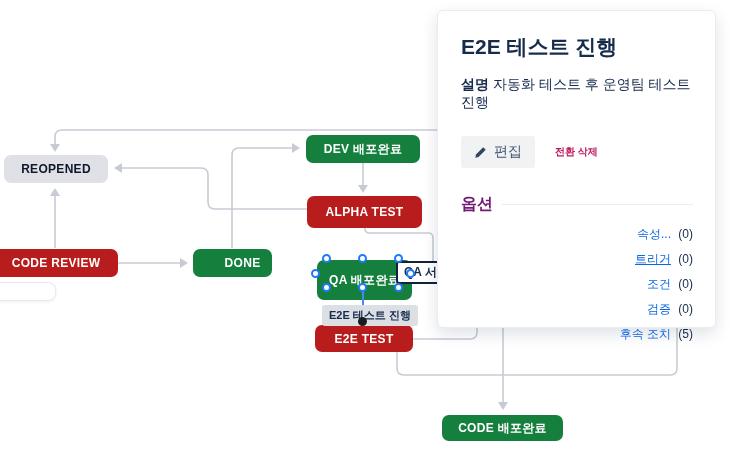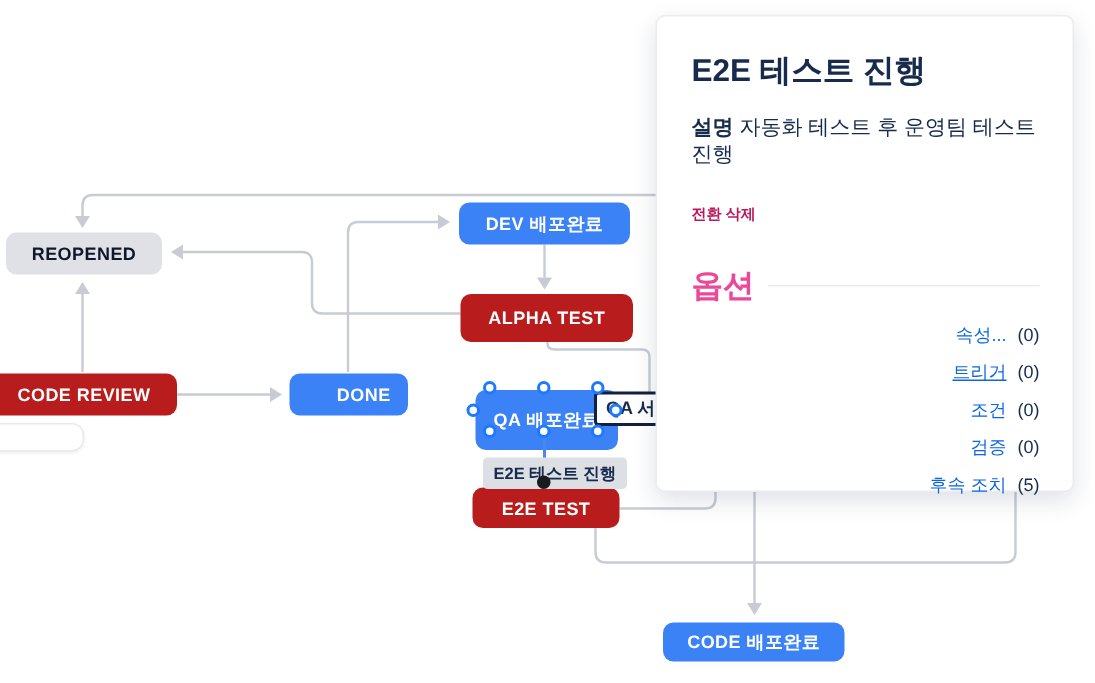--- a/index.html
+++ b/index.html
@@ -7,21 +7,21 @@
   body { font-family:"Liberation Sans","DejaVu Sans",sans-serif; }
   .stage { position:relative; width:730px; height:455px; background:#ffffff; overflow:hidden; }
 
   
   .connectors { position:absolute; left:0; top:0; z-index:1; }
 
   
   .node { position:absolute; z-index:3; display:flex; align-items:center; justify-content:center;
           border-radius:7px; font-size:12px; font-weight:bold; letter-spacing:.3px; white-space:nowrap; }
   .node.blue  { background:#b91c1c; color:#ffffff; }
-  .node.green { background:#3b82f6; color:#ffffff; }
+  .node.green { background:#15803d; color:#ffffff; }
   .node.gray  { background:#dfe1e6; color:#0f172a; }
 
   .n-reopened { left:4px;   top:155px; width:104px; height:28px; }
   .n-code     { left:-6px;  top:249px; width:124px; height:28px; }
   .n-done     { left:193px; top:249px; width:79px;  height:28px;padding-left:20px; }
   .n-dev      { left:306px; top:135px; width:114px; height:28px; }
   .n-alpha    { left:307px; top:196px; width:115px; height:32px; }
   .n-qa       { left:317px; top:260px; width:95px;  height:40px; }
   .n-e2e      { left:315px; top:325px; width:98px;  height:27px; }
   .n-prod     { left:442px; top:415px; width:121px; height:26px; }
@@ -52,21 +52,21 @@
   .panel-title { font-size:21px; font-weight:bold; color:#172b4d; margin-bottom:15px; }
   .panel-desc  { font-size:14px; color:#172b4d; margin-bottom:24px; }
   .panel-desc .desc-label { font-weight:bold; margin-right:4px; }
   .btn-row { display:flex; align-items:center; gap:20px; margin-bottom:26px; }
   .btn-edit { display:inline-flex; align-items:center; gap:7px; background:#f1f2f4; border:none;
               border-radius:3px; padding:7px 13px; font-size:14px; color:#42526e; cursor:pointer;
               font-family:inherit; }
   .btn-delete { background:none; border:none; color:#be185d; font-size:10px; font-weight:bold;
               cursor:pointer; font-family:inherit; padding:0; }
   .options-header { display:flex; align-items:center; margin-bottom:12px; }
-  .options-header .hdr-text { font-size:21px; font-weight:bold; color:#ec4899; flex:none; }
+  .options-header .hdr-text { font-size:16px; font-weight:bold; color:#701a75; flex:none; }
   .options-header .hdr-rule { flex:1; height:1px; background:#ebecf0; margin-left:9px; }
   .options-list { list-style:none; }
   .options-list li { margin-bottom:11px; font-size:12px; line-height:14px;text-align:right; }
   .opt-link { color:#0c66e4; text-decoration:none; cursor:pointer; }
   .opt-link.underlined { text-decoration:underline; }
   .opt-count { color:#172b4d; margin-left:4px; }
 </style>
 </head>
 <body>
 
@@ -128,20 +128,28 @@
   <div class="handle" style="left:322px; top:283px;"></div>
   <div class="handle" style="left:358px; top:283px;"></div>
   <div class="handle" style="left:394px; top:283px;"></div>
 
   <div class="panel">
     <div class="panel-title">E2E 테스트 진행</div>
     <div class="panel-desc">
       <span class="desc-label">설명</span><span>자동화 테스트 후 운영팀 테스트 진행</span>
     </div>
     <div class="btn-row">
+      <button class="btn-edit">
+        <span style="display:inline-flex;">
+          <svg width="13" height="13" viewBox="0 0 16 16">
+              <path fill="#344563" d="M11.3 1.6 14.4 4.7 5.6 13.5 1.6 14.4 2.5 10.4 Z"></path>
+            </svg>
+        </span>
+        <span>편집</span>
+      </button>
       <button class="btn-delete">전환 삭제</button>
     </div>
     <div class="options-header">
       <span class="hdr-text">옵션</span>
       <span class="hdr-rule"></span>
     </div>
     <ul class="options-list">
       <li>
         <a class="opt-link">속성...</a>
         <span class="opt-count">(0)</span>

